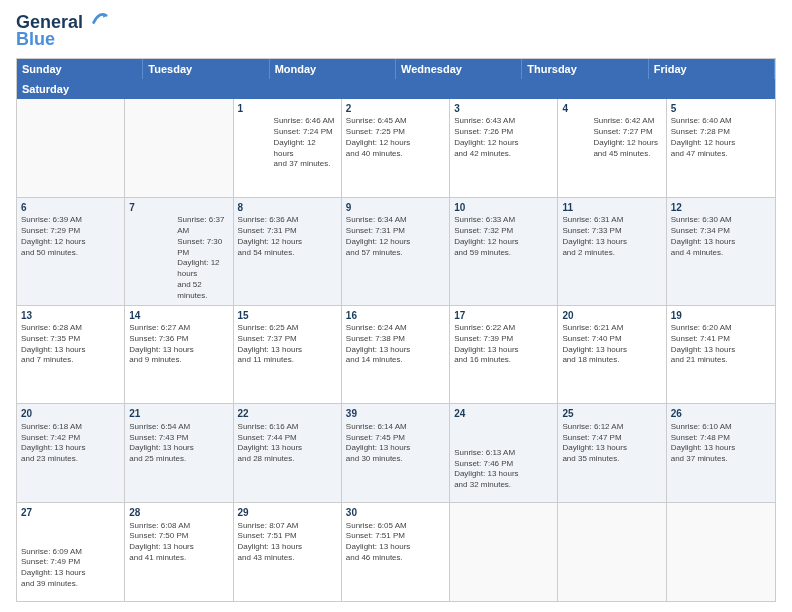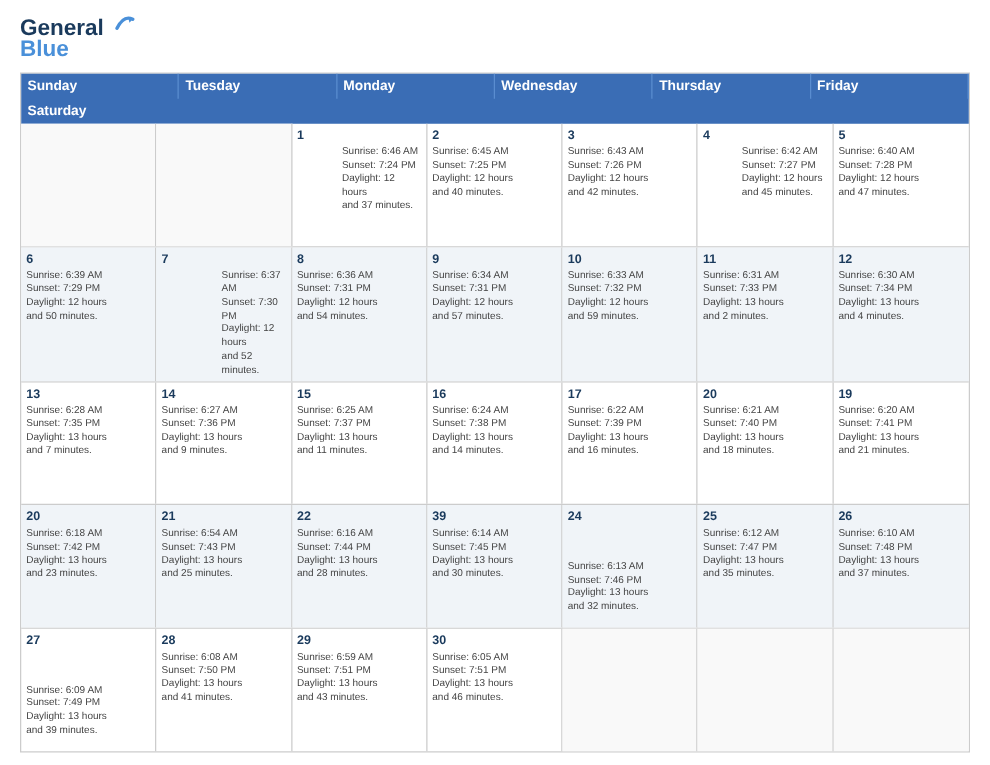--- a/index.html
+++ b/index.html
@@ -355,21 +355,21 @@
           </div>
           <div class="cal-cell">
             <span class="day-number">28</span>
             <div class="cell-info" style="white-space: pre-line;">Sunrise: 6:08 AM
 Sunset: 7:50 PM
 Daylight: 13 hours
 and 41 minutes.</div>
           </div>
           <div class="cal-cell">
             <span class="day-number">29</span>
-            <div class="cell-info" style="white-space: pre-line;">Sunrise: 6:59 AM
+            <div class="cell-info" style="white-space: pre-line;">Sunrise: 8:07 AM
 Sunset: 7:51 PM
 Daylight: 13 hours
 and 43 minutes.</div>
           </div>
           <div class="cal-cell">
             <span class="day-number">30</span>
             <div class="cell-info" style="white-space: pre-line;">Sunrise: 6:05 AM
 Sunset: 7:51 PM
 Daylight: 13 hours
 and 46 minutes.</div>

